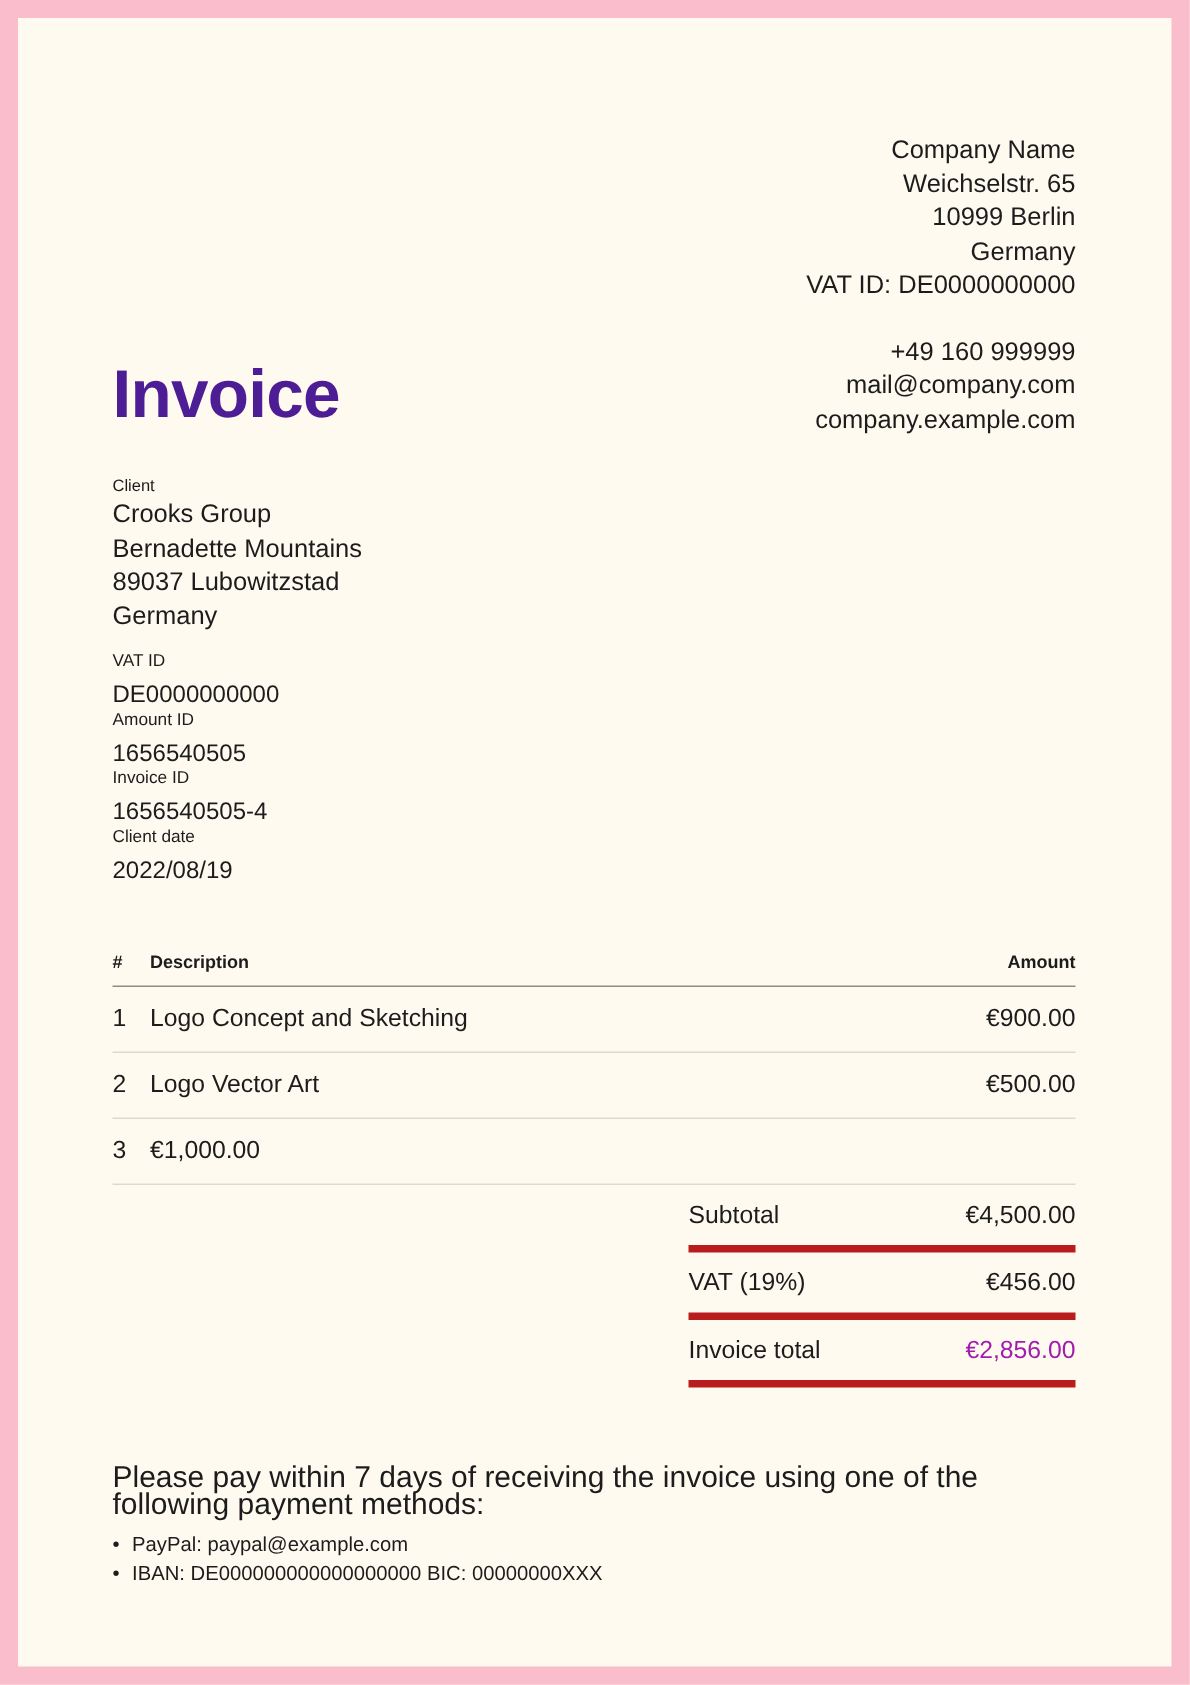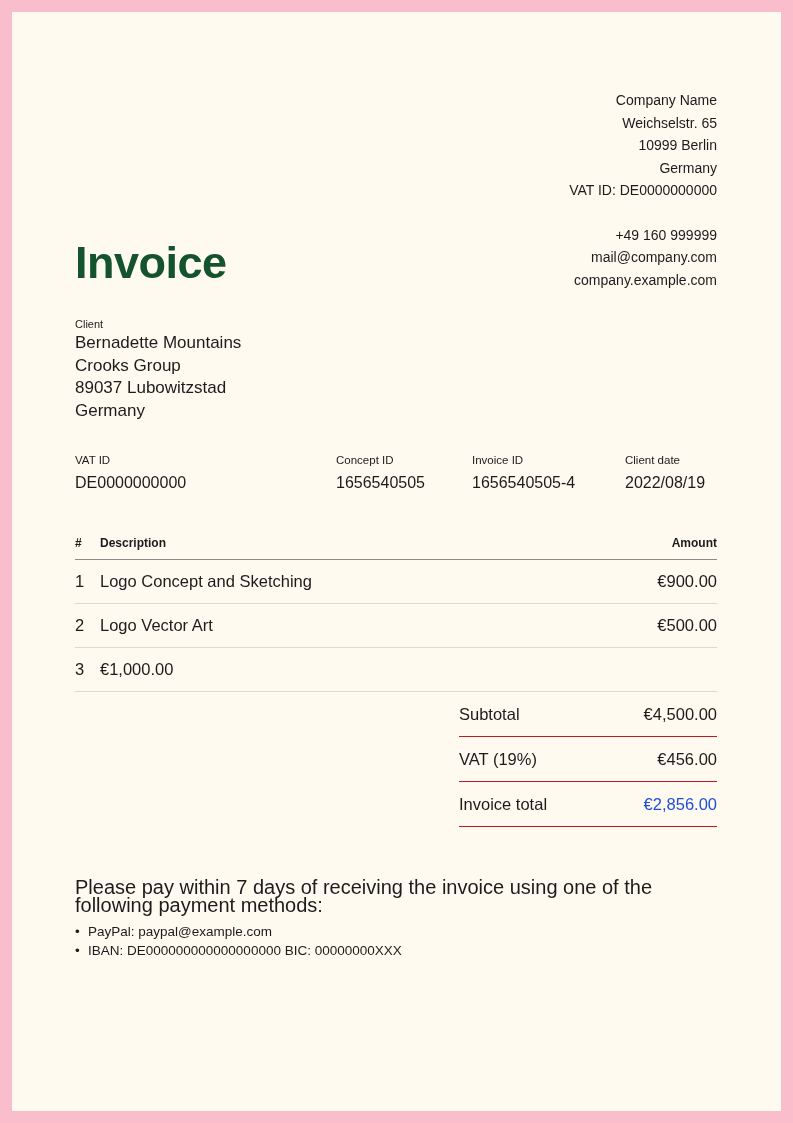--- a/index.html
+++ b/index.html
@@ -17,35 +17,35 @@
     overflow: hidden;
   }
   
   .header { display: flex; justify-content: space-between; align-items: flex-start; }
   .title {
     margin-top: 226px;
     font-size: 45px;
     font-weight: bold;
     line-height: 50px;
     letter-spacing: -0.5px;
-    color: #14532d;
+    color: #4c1d95;
   }
   .company-block {
     margin-top: 77px;
     text-align: right;
-    font-size: 14px;
+    font-size: 17px;
     line-height: 22.5px;
   }
   .company-contact { margin-top: 22px; text-align: right; }
   
   .client-block { margin-top: 26px; }
   .tiny-label { font-size: 11px; line-height: 15px; font-weight: 400; }
   .client-lines { font-size: 17px; line-height: 22.5px; }
   
-  .meta-row { display: flex; margin-top: 31px; }
+  .meta-row { display: flex; margin-top: 12px; flex-direction: column; }
   .meta-col-1 { width: 261px; }
   .meta-col-2 { width: 136px; }
   .meta-col-3 { width: 153px; }
   .meta-col-4 { flex: 1; }
   .meta-label { font-size: 11.5px; line-height: 15px; }
   .meta-value { font-size: 16px; margin-top: 6px; }
   
   .items-table { margin-top: 44px; }
   .thead {
     display: flex;
@@ -65,23 +65,23 @@
     border-bottom: 1px solid #ddd9cb;
   }
   
   .totals { margin-left: 384px; width: 258px; }
   .total-row {
     display: flex;
     justify-content: space-between;
     align-items: center;
     height: 45px;
     font-size: 16.5px;
-    border-bottom: 1px solid #b91c1c;
+    border-bottom: 5px solid #b91c1c;
   }
-  .total-row.highlight .total-value { color: #1d4ed8; }
+  .total-row.highlight .total-value { color: #a21caf; }
   
   .payment { margin-top: 51px; }
   .payment-note { font-size: 20px; line-height: 18px; }
   .payment-methods { margin-top: 9px; }
   .payment-method { display: flex; font-size: 13.5px; line-height: 18.5px; }
   .bullet { width: 13px; font-size: 13.5px; }
 </style>
 </head>
 <body>
 
@@ -99,34 +99,34 @@
         <div>+49 160 999999</div>
         <div>mail@company.com</div>
         <div>company.example.com</div>
       </div>
     </div>
   </div>
 
   <div class="client-block">
     <div class="tiny-label">Client</div>
     <div class="client-lines">
+      <div>Crooks Group</div>
       <div>Bernadette Mountains</div>
-      <div>Crooks Group</div>
       <div>89037 Lubowitzstad</div>
       <div>Germany</div>
     </div>
   </div>
 
   <div class="meta-row">
     <div class="meta-col-1">
       <div class="meta-label">VAT ID</div>
       <div class="meta-value">DE0000000000</div>
     </div>
     <div class="meta-col-2">
-      <div class="meta-label">Concept ID</div>
+      <div class="meta-label">Amount ID</div>
       <div class="meta-value">1656540505</div>
     </div>
     <div class="meta-col-3">
       <div class="meta-label">Invoice ID</div>
       <div class="meta-value">1656540505-4</div>
     </div>
     <div class="meta-col-4">
       <div class="meta-label">Client date</div>
       <div class="meta-value">2022/08/19</div>
     </div>

